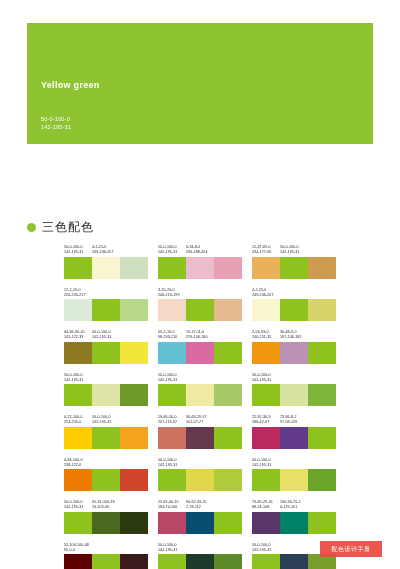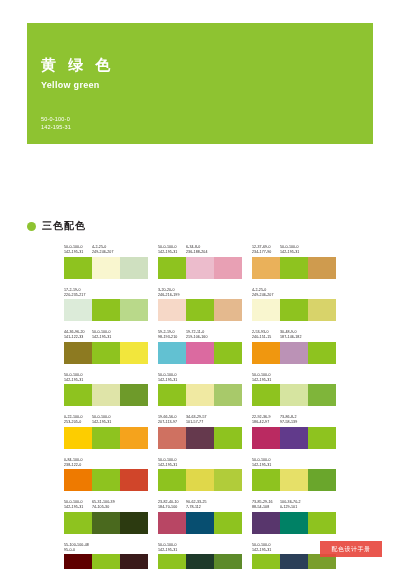--- a/index.html
+++ b/index.html
@@ -26,21 +26,21 @@
     color:#ffffff;font-size:5.5px;line-height:8px;letter-spacing:.2px;
   }
 
   .section-head{
     position:absolute;left:27px;top:219px;display:flex;align-items:center;gap:6px;
   }
   .section-dot{
     width:9px;height:9px;border-radius:50%;background:#8ec331;display:inline-block;
   }
   .section-title{
-    font-size:10px;font-weight:bold;color:#231f20;letter-spacing:1px;
+    font-size:12px;font-weight:normal;color:#231f20;letter-spacing:1px;
   }
 
   .grid{
     position:absolute;left:64px;top:245px;width:272px;
   }
   .block{
     margin-bottom:9px;
   }
   .row{
     display:flex;
@@ -68,21 +68,20 @@
     display:flex;align-items:center;justify-content:center;
   }
   .footer-logo span{
     color:#ffffff;font-size:6px;letter-spacing:.5px;
   }
 </style>
 </head>
 <body>
 
 <div class="hero">
-  <div class="hero-title">黄 绿 色</div>
   <div class="hero-sub">Yellow green</div>
   <div class="hero-codes">
     <div>50-0-100-0</div>
     <div>142-195-31</div>
   </div>
 </div>
 
 <div class="section-head">
   <span class="section-dot"></span>
   <span class="section-title">三色配色</span>

